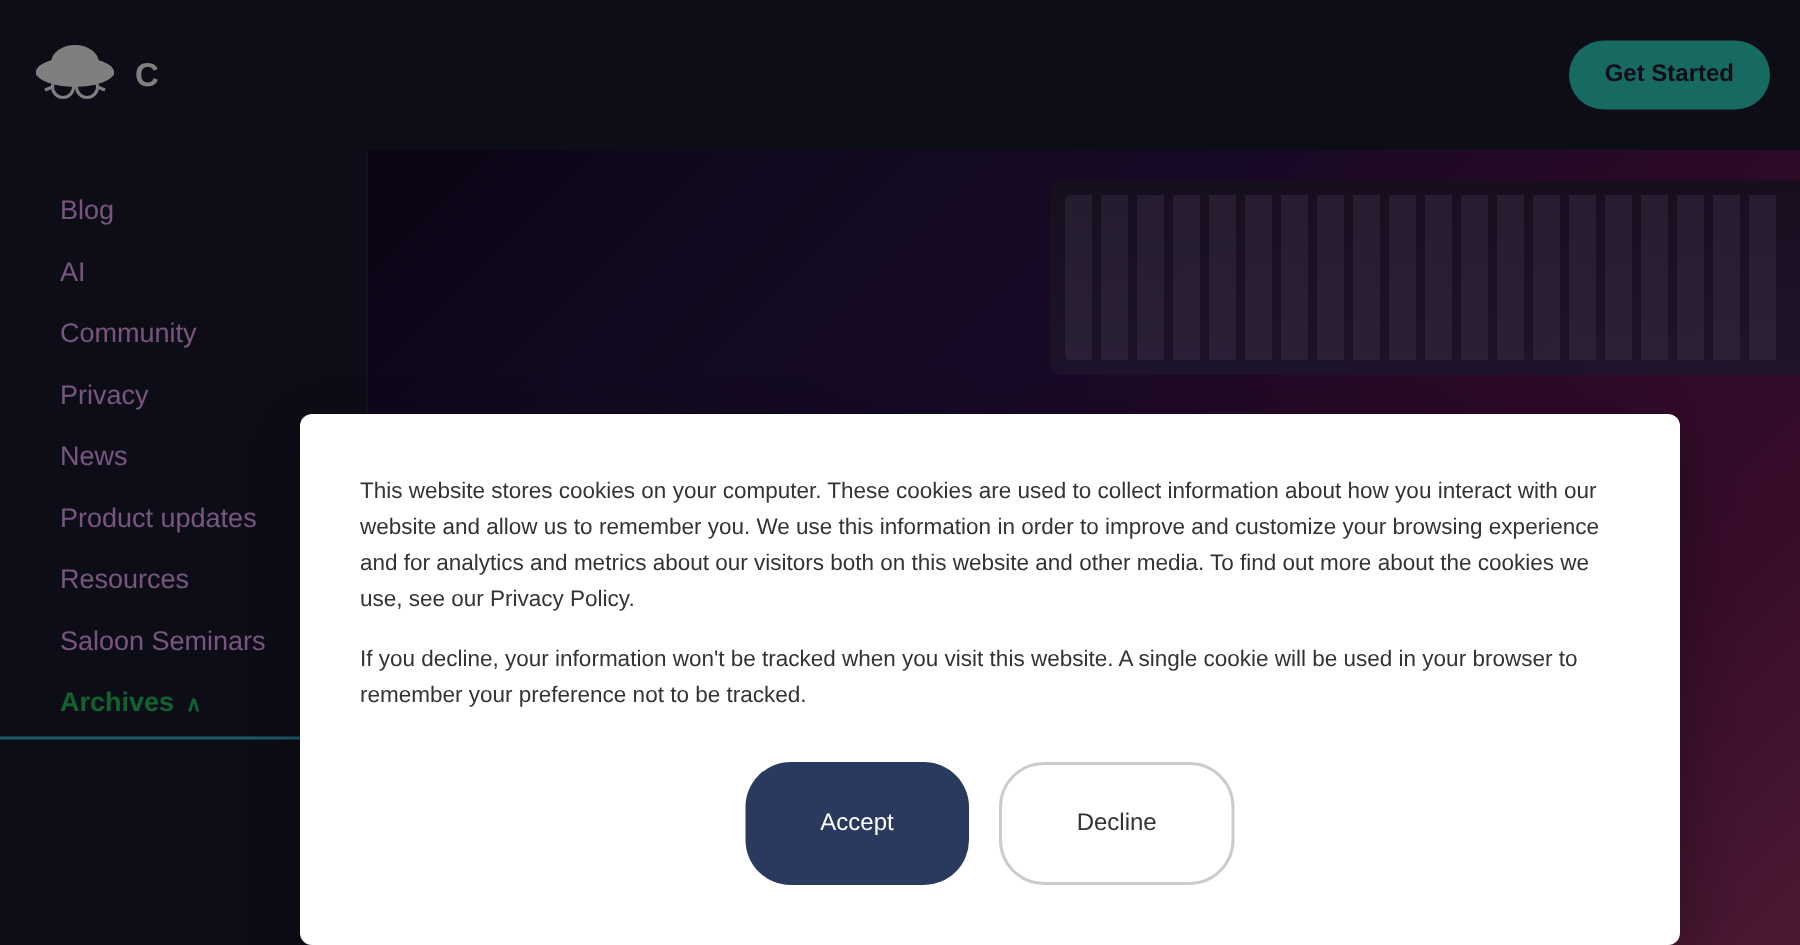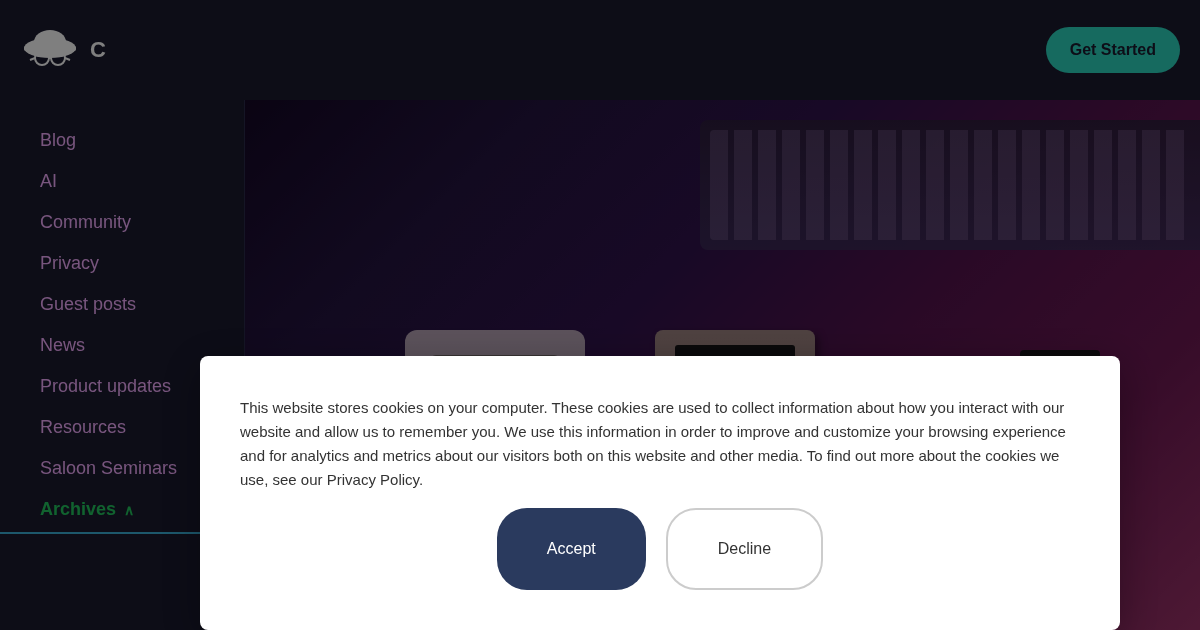--- a/index.html
+++ b/index.html
@@ -312,23 +312,20 @@
     <div class="sidebar-item">
       <span>AI</span>
     </div>
     <div class="sidebar-item">
       <span>Community</span>
     </div>
     <div class="sidebar-item">
       <span>Privacy</span>
     </div>
     <div class="sidebar-item">
-      <span>Guest posts</span>
-    </div>
-    <div class="sidebar-item">
       <span>News</span>
     </div>
     <div class="sidebar-item">
       <span>Product updates</span>
     </div>
     <div class="sidebar-item">
       <span>Resources</span>
     </div>
     <div class="sidebar-item">
       <span>Saloon Seminars</span>
@@ -364,18 +361,19 @@
       </div>
 
       <div class="article-meta">July 15, 2019 · 20 min read</div>
     </div>
   </main>
 </div>
 
 <div class="modal-overlay">
   <div class="cookie-modal">
     <p class="cookie-text">This website stores cookies on your computer. These cookies are used to collect information about how you interact with our website and allow us to remember you. We use this information in order to improve and customize your browsing experience and for analytics and metrics about our visitors both on this website and other media. To find out more about the cookies we use, see our Privacy Policy.</p>
+    <p class="cookie-text-2">If you decline, your information won't be tracked when you visit this website. A single cookie will be used in your browser to remember your preference not to be tracked.</p>
     <div class="cookie-buttons">
       <button class="accept-btn">Accept</button>
       <button class="decline-btn">Decline</button>
     </div>
   </div>
 </div>
 
 </body></html>

